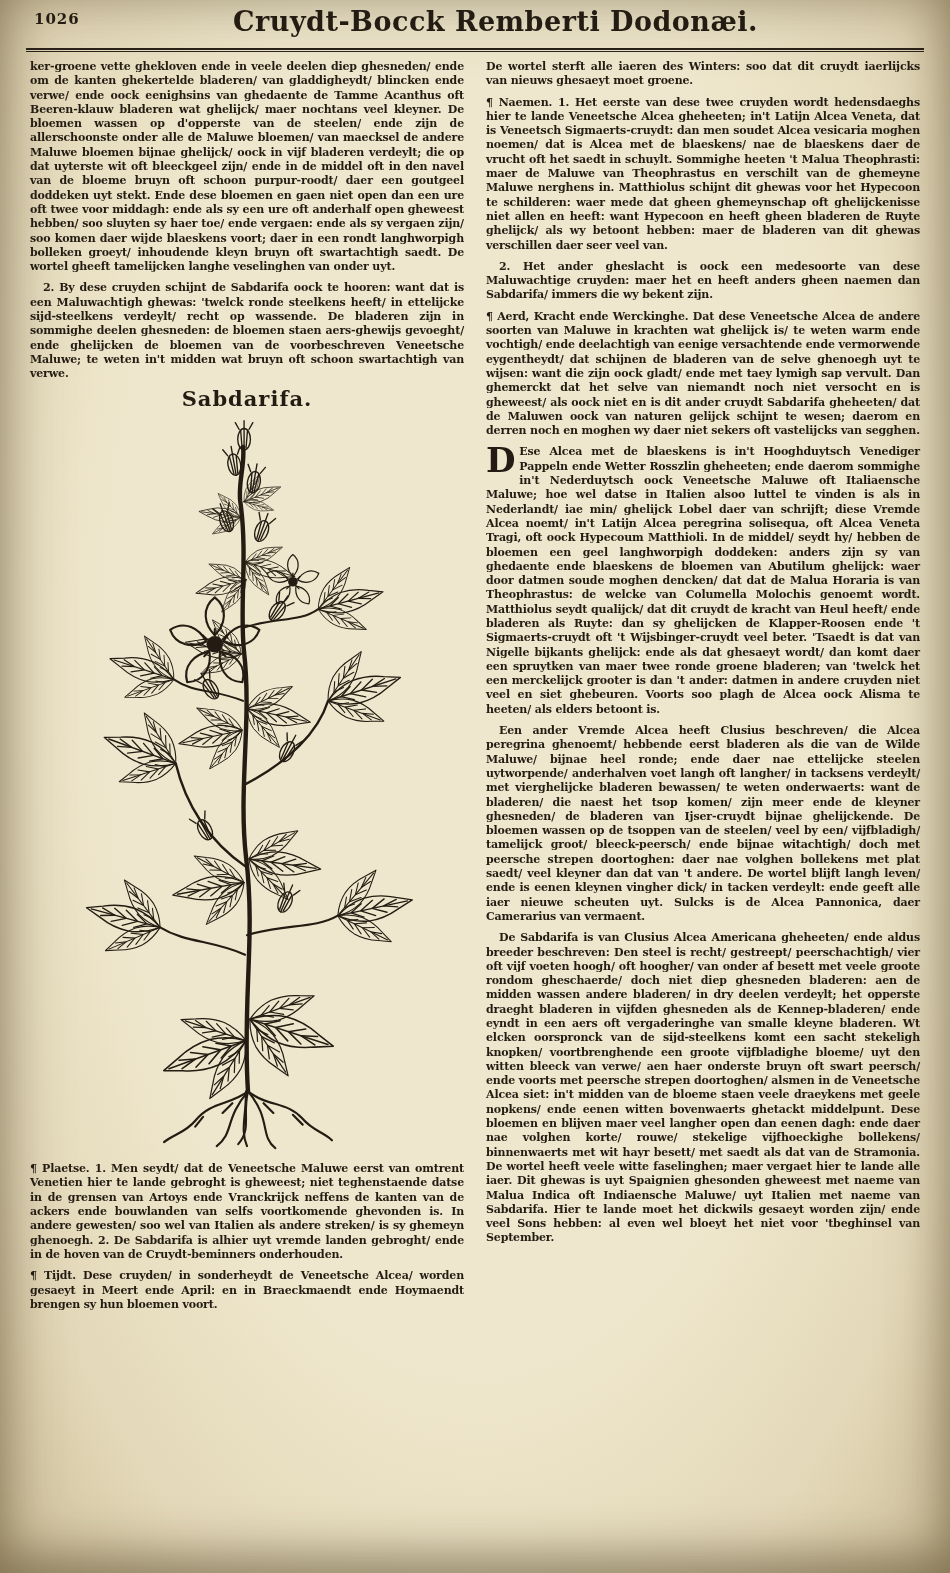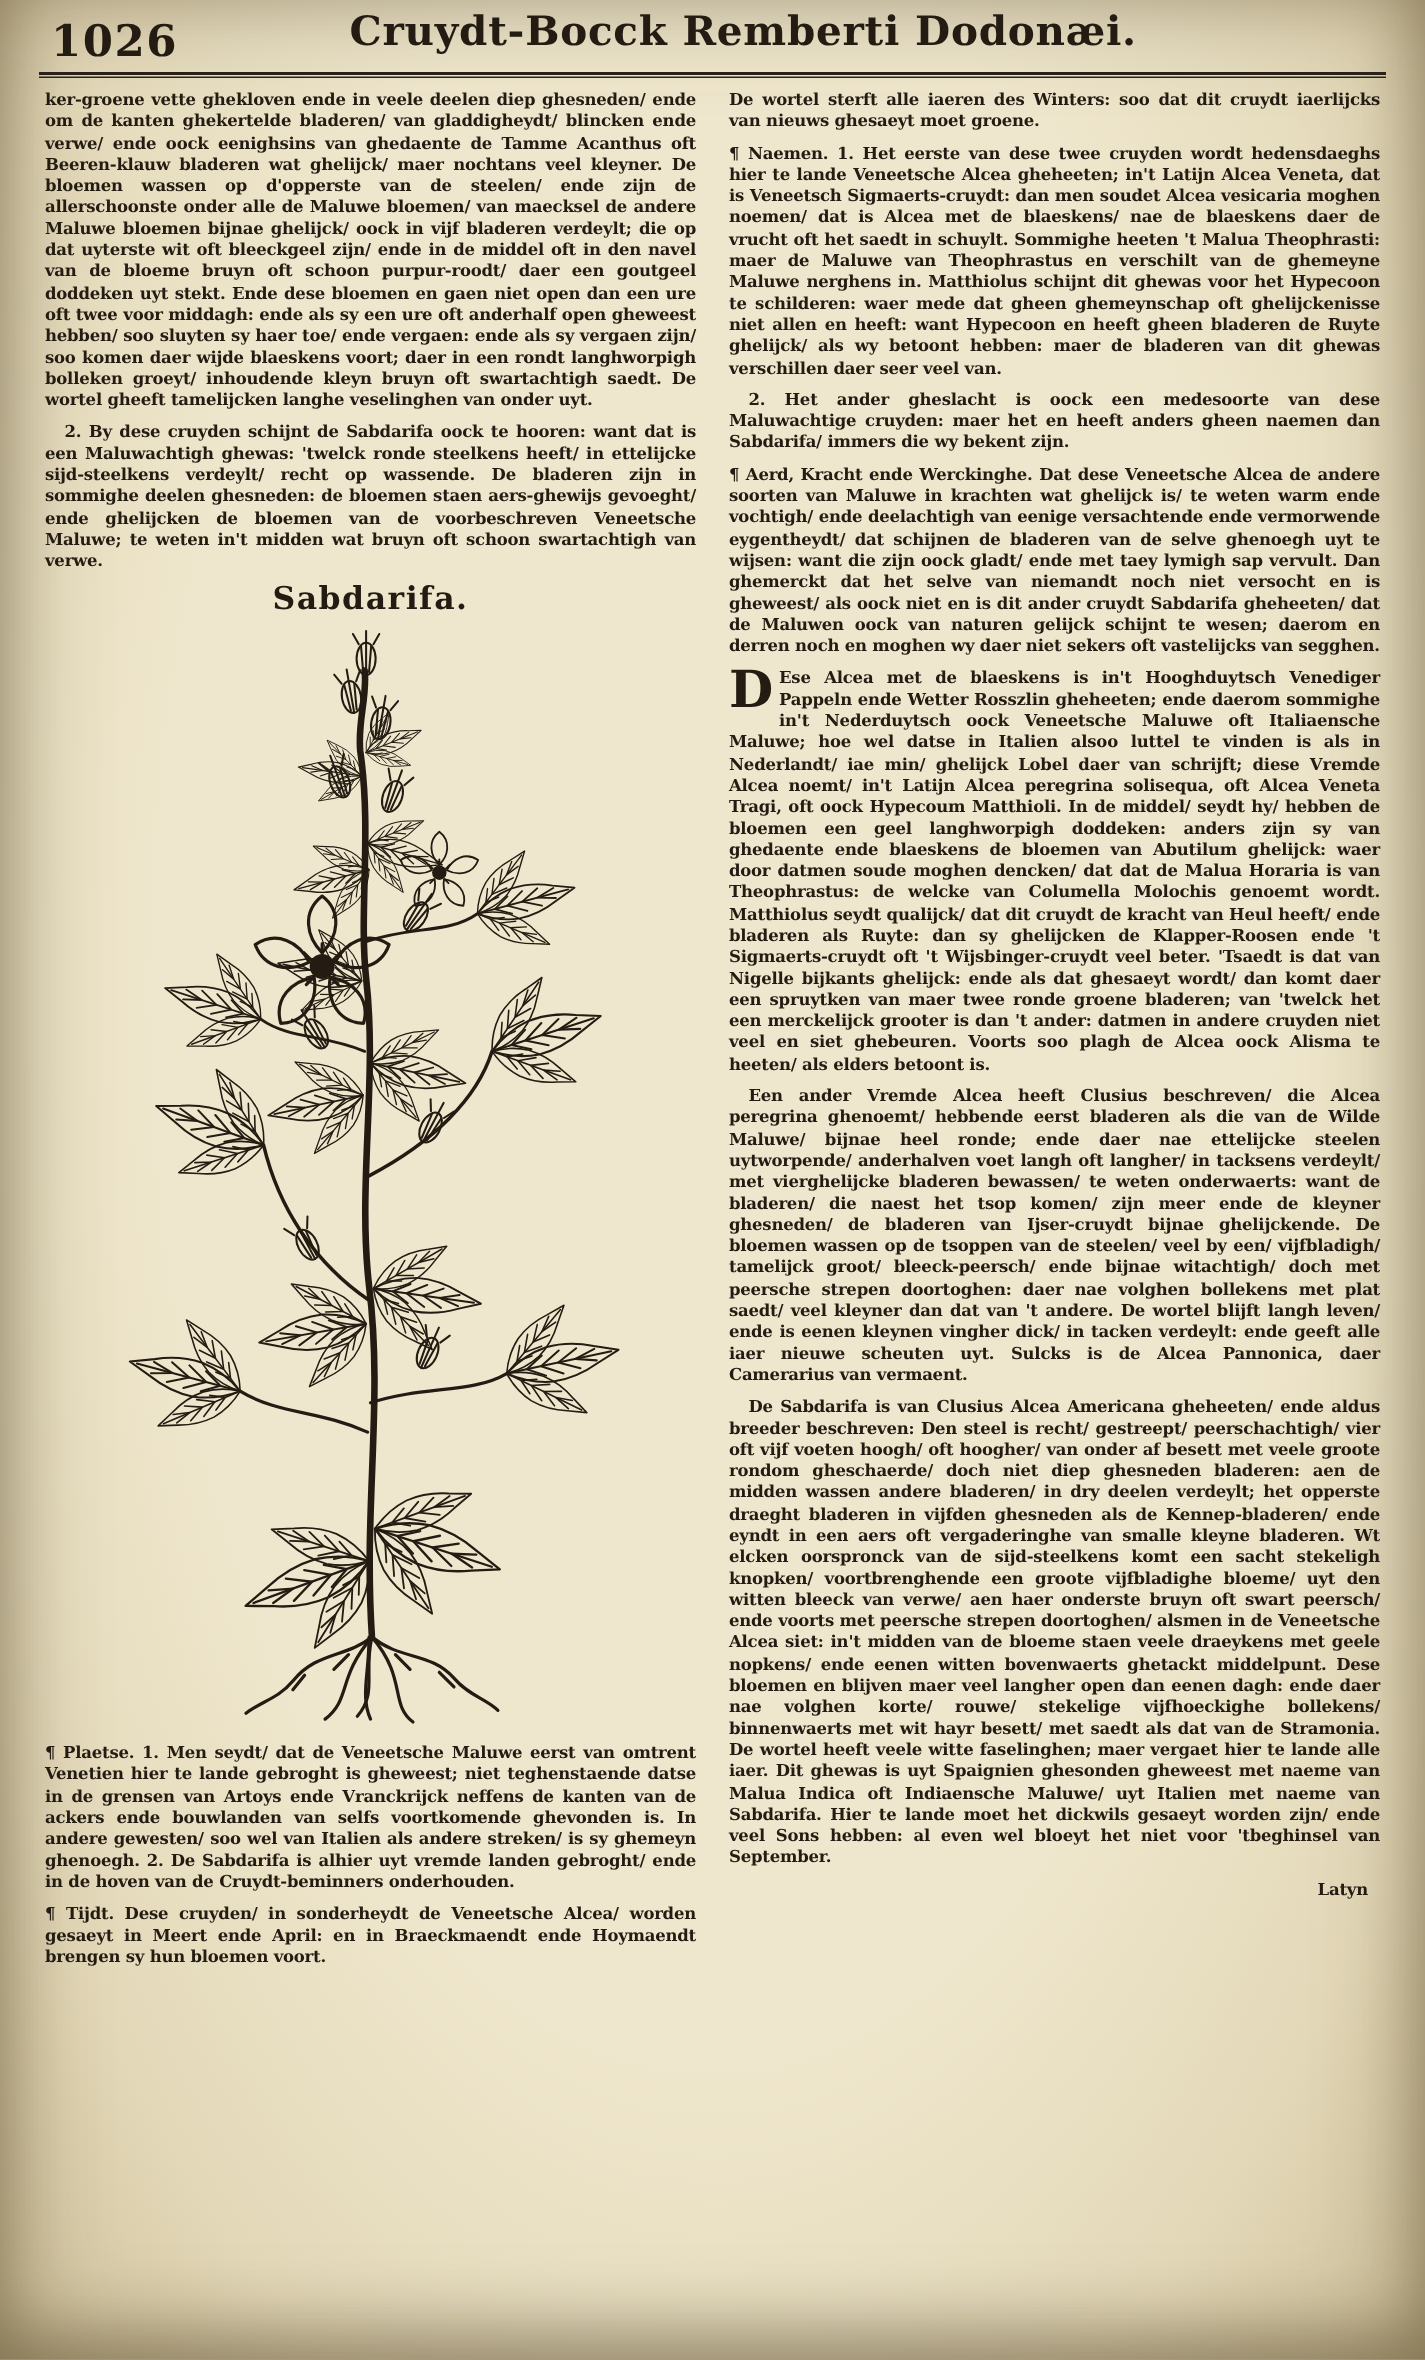--- a/index.html
+++ b/index.html
@@ -10,21 +10,21 @@
     margin:0 auto;
     background: radial-gradient(ellipse at 50% 42%, #efe7cd 55%, #e3d8b8 80%, #cdbf9a 100%);
     box-shadow: inset 0 0 70px rgba(70,52,22,.38), inset 0 -18px 40px rgba(60,45,20,.30);
     color:#241c12;
     font-family:"DejaVu Serif", serif;
     overflow:hidden;
   }
   .header { position:relative; height:46px; }
   .page-number {
     position:absolute; left:34px; top:10px;
-    font-size:29px; font-weight:bold; letter-spacing:1px;
+    font-size:15px; font-weight:bold; letter-spacing:1px;
   }
   .page-title {
     position:absolute; left:0; right:0; top:6px;
     text-align:center; font-size:27px; font-weight:bold; letter-spacing:.5px;padding-left:41px;
   }
   .head-rule {
     margin:2px 26px 8px 26px;
     border-top:2px solid #2a2218;
     border-bottom:1px solid #2a2218;
     height:4px;
@@ -156,17 +156,16 @@
     <div class="col">
       <p>De wortel sterft alle iaeren des Winters: soo dat dit cruydt iaerlijcks van nieuws ghesaeyt moet groene.</p>
       <p>¶ Naemen. 1. Het eerste van dese twee cruyden wordt hedensdaeghs hier te lande Veneetsche Alcea gheheeten; in't Latijn Alcea Veneta, dat is Veneetsch Sigmaerts-cruydt: dan men soudet Alcea vesicaria moghen noemen/ dat is Alcea met de blaeskens/ nae de blaeskens daer de vrucht oft het saedt in schuylt. Sommighe heeten 't Malua Theophrasti: maer de Maluwe van Theophrastus en verschilt van de ghemeyne Maluwe nerghens in. Matthiolus schijnt dit ghewas voor het Hypecoon te schilderen: waer mede dat gheen ghemeynschap oft ghelijckenisse niet allen en heeft: want Hypecoon en heeft gheen bladeren de Ruyte ghelijck/ als wy betoont hebben: maer de bladeren van dit ghewas verschillen daer seer veel van.</p>
       <p class="indent">2. Het ander gheslacht is oock een medesoorte van dese Maluwachtige cruyden: maer het en heeft anders gheen naemen dan Sabdarifa/ immers die wy bekent zijn.</p>
       <p>¶ Aerd, Kracht ende Werckinghe. Dat dese Veneetsche Alcea de andere soorten van Maluwe in krachten wat ghelijck is/ te weten warm ende vochtigh/ ende deelachtigh van eenige versachtende ende vermorwende eygentheydt/ dat schijnen de bladeren van de selve ghenoegh uyt te wijsen: want die zijn oock gladt/ ende met taey lymigh sap vervult. Dan ghemerckt dat het selve van niemandt noch niet versocht en is gheweest/ als oock niet en is dit ander cruydt Sabdarifa gheheeten/ dat de Maluwen oock van naturen gelijck schijnt te wesen; daerom en derren noch en moghen wy daer niet sekers oft vastelijcks van segghen.</p>
 
 
       <p><span class="dropcap">D</span><span>Ese Alcea met de blaeskens is in't Hooghduytsch Venediger Pappeln ende Wetter Rosszlin gheheeten; ende daerom sommighe in't Nederduytsch oock Veneetsche Maluwe oft Italiaensche Maluwe; hoe wel datse in Italien alsoo luttel te vinden is als in Nederlandt/ iae min/ ghelijck Lobel daer van schrijft; diese Vremde Alcea noemt/ in't Latijn Alcea peregrina solisequa, oft Alcea Veneta Tragi, oft oock Hypecoum Matthioli. In de middel/ seydt hy/ hebben de bloemen een geel langhworpigh doddeken: anders zijn sy van ghedaente ende blaeskens de bloemen van Abutilum ghelijck: waer door datmen soude moghen dencken/ dat dat de Malua Horaria is van Theophrastus: de welcke van Columella Molochis genoemt wordt. Matthiolus seydt qualijck/ dat dit cruydt de kracht van Heul heeft/ ende bladeren als Ruyte: dan sy ghelijcken de Klapper-Roosen ende 't Sigmaerts-cruydt oft 't Wijsbinger-cruydt veel beter. 'Tsaedt is dat van Nigelle bijkants ghelijck: ende als dat ghesaeyt wordt/ dan komt daer een spruytken van maer twee ronde groene bladeren; van 'twelck het een merckelijck grooter is dan 't ander: datmen in andere cruyden niet veel en siet ghebeuren. Voorts soo plagh de Alcea oock Alisma te heeten/ als elders betoont is.</span></p>
       <p class="indent">Een ander Vremde Alcea heeft Clusius beschreven/ die Alcea peregrina ghenoemt/ hebbende eerst bladeren als die van de Wilde Maluwe/ bijnae heel ronde; ende daer nae ettelijcke steelen uytworpende/ anderhalven voet langh oft langher/ in tacksens verdeylt/ met vierghelijcke bladeren bewassen/ te weten onderwaerts: want de bladeren/ die naest het tsop komen/ zijn meer ende de kleyner ghesneden/ de bladeren van Ijser-cruydt bijnae ghelijckende. De bloemen wassen op de tsoppen van de steelen/ veel by een/ vijfbladigh/ tamelijck groot/ bleeck-peersch/ ende bijnae witachtigh/ doch met peersche strepen doortoghen: daer nae volghen bollekens met plat saedt/ veel kleyner dan dat van 't andere. De wortel blijft langh leven/ ende is eenen kleynen vingher dick/ in tacken verdeylt: ende geeft alle iaer nieuwe scheuten uyt. Sulcks is de Alcea Pannonica, daer Camerarius van vermaent.</p>
       <p class="indent">De Sabdarifa is van Clusius Alcea Americana gheheeten/ ende aldus breeder beschreven: Den steel is recht/ gestreept/ peerschachtigh/ vier oft vijf voeten hoogh/ oft hoogher/ van onder af besett met veele groote rondom gheschaerde/ doch niet diep ghesneden bladeren: aen de midden wassen andere bladeren/ in dry deelen verdeylt; het opperste draeght bladeren in vijfden ghesneden als de Kennep-bladeren/ ende eyndt in een aers oft vergaderinghe van smalle kleyne bladeren. Wt elcken oorspronck van de sijd-steelkens komt een sacht stekeligh knopken/ voortbrenghende een groote vijfbladighe bloeme/ uyt den witten bleeck van verwe/ aen haer onderste bruyn oft swart peersch/ ende voorts met peersche strepen doortoghen/ alsmen in de Veneetsche Alcea siet: in't midden van de bloeme staen veele draeykens met geele nopkens/ ende eenen witten bovenwaerts ghetackt middelpunt. Dese bloemen en blijven maer veel langher open dan eenen dagh: ende daer nae volghen korte/ rouwe/ stekelige vijfhoeckighe bollekens/ binnenwaerts met wit hayr besett/ met saedt als dat van de Stramonia. De wortel heeft veele witte faselinghen; maer vergaet hier te lande alle iaer. Dit ghewas is uyt Spaignien ghesonden gheweest met naeme van Malua Indica oft Indiaensche Maluwe/ uyt Italien met naeme van Sabdarifa. Hier te lande moet het dickwils gesaeyt worden zijn/ ende veel Sons hebben: al even wel bloeyt het niet voor 'tbeghinsel van September.</p>
-      <div class="catchword">Latyn</div>
     </div>
 
   </div>
 </div>
 
 </body></html>

